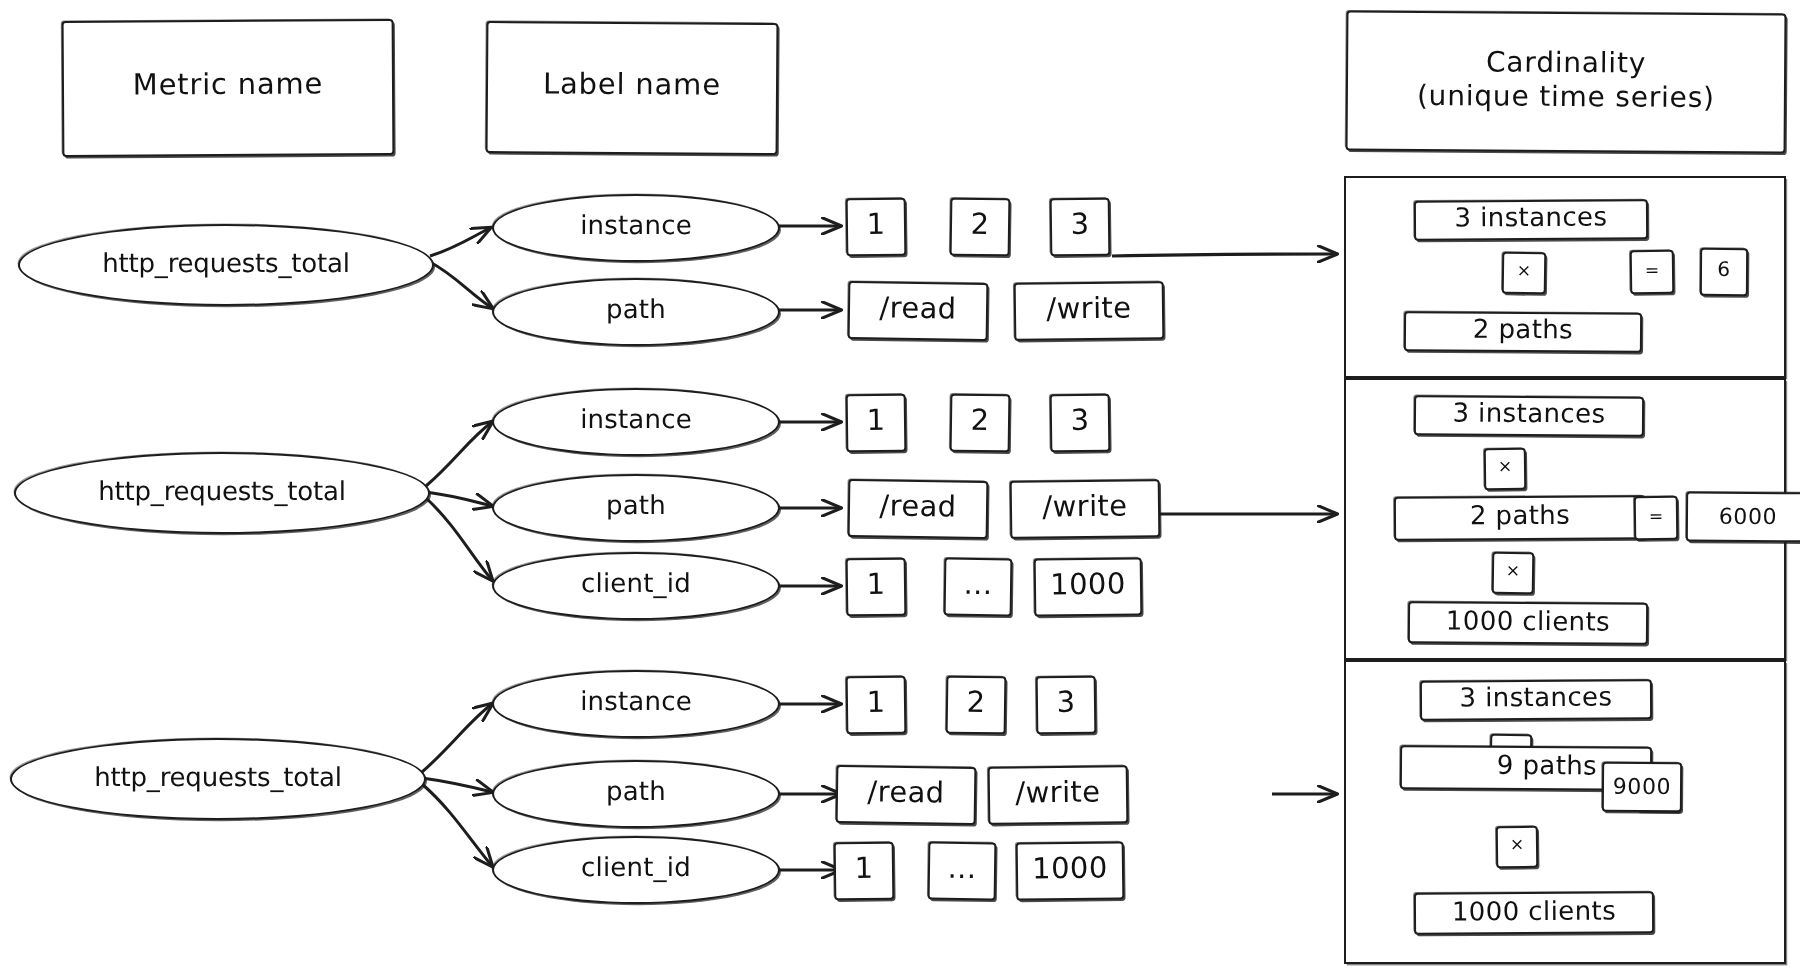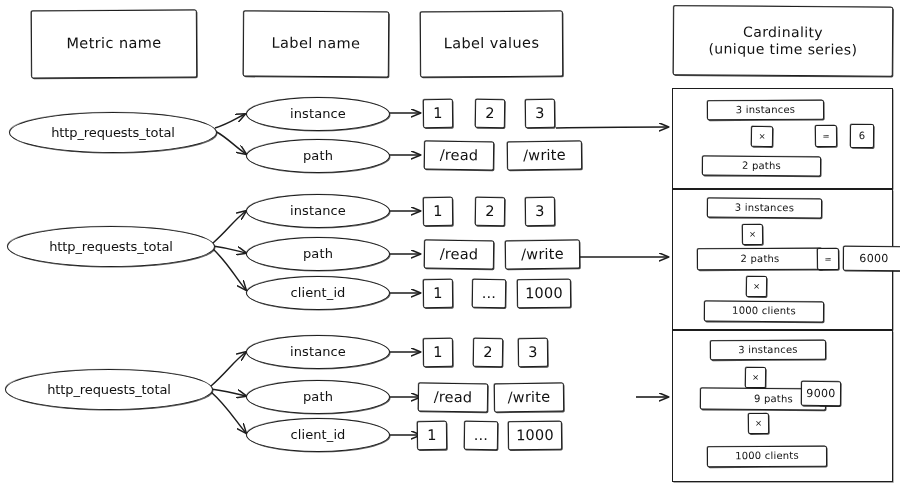--- a/index.html
+++ b/index.html
@@ -79,21 +79,21 @@
   
   .panel-outer {
     position: absolute;
     box-sizing: border-box;
     border: 1.7px solid #1d1d1d;
     background: #ffffff;
     z-index: 2;
     box-shadow: 1px 1.1px 0 -0.4px rgba(30,30,30,0.55);
   }
   .card-bar {
-    font-size: 10px;
+    font-size: 13px;
     letter-spacing: 0.2px;
   }
   .op-box {
     font-size: 8.5px;
   }
   .res-box {
     font-size: 11px;
     letter-spacing: 0.3px;
   }
   .res-box.small { font-size: 10px; }
@@ -146,21 +146,20 @@
     <path d="M388,397 C400,397 408,397 420,397" stroke-width="1.5" marker-end="url(#ah)"></path>
     <path d="M388,435 C400,435 408,435 420,435" stroke-width="1.5" marker-end="url(#ah)"></path>
 
     <path d="M636,397 C650,397 658,397 668,397" stroke-width="1.6" marker-end="url(#ah)"></path>
   </svg>
 
   <div class="node rect skew-a hdr" style="left:31px; top:10px; width:166px; height:68px;">Metric name</div>
 
   <div class="node rect skew-b hdr" style="left:243px; top:11px; width:146px; height:66px;">Label name</div>
 
-  <div class="node rect skew-a hdr" style="left:420px; top:11px; width:143px; height:66px;">Label values</div>
 
   <div class="node rect skew-b hdr" style="left:673px; top:6px; width:220px; height:70px; font-size:14px;">Cardinality
 (unique time series)</div>
 
   <div class="node ellipse metric-ellipse" style="left:9px; top:112px; width:208px; height:41px;">http_requests_total</div>
 
   <div class="node ellipse label-ellipse" style="left:246px; top:97px; width:144px; height:34px;">instance</div>
 
   <div class="node ellipse label-ellipse" style="left:246px; top:139px; width:144px; height:34px;">path</div>
 
@@ -236,21 +235,21 @@
   <div class="node rect skew-c op-box" style="left:817px; top:248px; width:22px; height:22px;">=</div>
 
   <div class="node rect skew-b res-box" style="left:843px; top:246px; width:62px; height:25px;">6000</div>
 
   <div class="panel-outer" style="left:672px; top:330px; width:221px; height:152px;"></div>
 
   <div class="node rect skew-a card-bar" style="left:710px; top:340px; width:116px; height:20px;">3 instances</div>
 
   <div class="node rect skew-d op-box" style="left:745px; top:367px; width:21px; height:21px;">×</div>
 
-  <div class="node rect skew-b card-bar" style="left:700px; top:388px; width:126px; height:22px;padding-left:21px;">9 paths</div>
+  <div class="node rect skew-b card-bar" style="left:700px; top:373px; width:126px; height:22px;padding-left:21px;">9 paths</div>
 
   <div class="node rect skew-c op-box" style="left:748px; top:413px; width:21px; height:21px;">×</div>
 
   <div class="node rect skew-a card-bar" style="left:707px; top:446px; width:120px; height:21px;">1000 clients</div>
 
   <div class="node rect skew-d op-box" style="left:818px; top:384px; width:22px; height:22px;">=</div>
 
   <div class="node rect skew-b res-box" style="left:801px; top:381px; width:40px; height:25px;">9000</div>
 
 </div>

